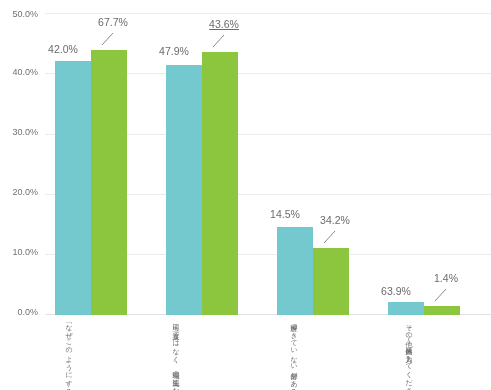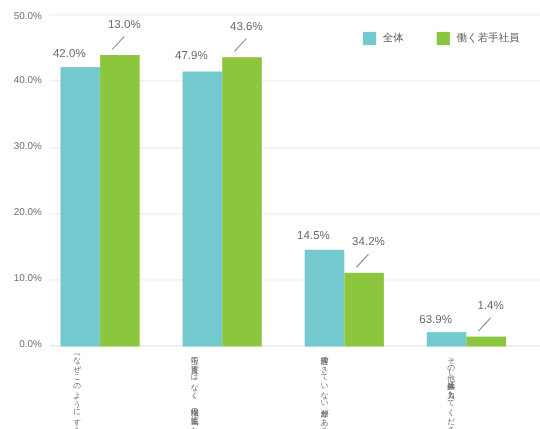--- a/index.html
+++ b/index.html
@@ -165,43 +165,33 @@
       <line x1="168" y1="34" x2="179" y2="22"></line>
       <line x1="279" y1="230" x2="290" y2="218"></line>
       <line x1="390" y1="288" x2="401" y2="276"></line>
     </svg>
   </div>
 
   <div>
 
     <div class="value-label" style="left:33px;  top:43px;  width:60px;">42.0%</div>
 
-    <div class="value-label" style="left:83px;  top:16px;  width:60px;">13.0%</div>
+    <div class="value-label" style="left:83px;  top:16px;  width:60px;">67.7%</div>
 
     <div class="value-label" style="left:144px; top:45px;  width:60px;">47.9%</div>
-    <div class="value-label" style="left:194px; top:18px;  width:60px;">43.6%</div>
+    <div class="value-label" style="left:194px; top:18px;  width:60px;text-decoration:underline;">43.6%</div>
 
     <div class="value-label" style="left:255px; top:208px; width:60px;">14.5%</div>
     <div class="value-label" style="left:305px; top:214px; width:60px;">34.2%</div>
 
     <div class="value-label" style="left:366px; top:285px; width:60px;">63.9%</div>
     <div class="value-label" style="left:416px; top:272px; width:60px;">1.4%</div>
   </div>
 
   <div>
     <div class="x-label" style="left:64px;">「なぜこのようにするのですか?」と上司に理由を聞く</div>
     <div class="x-label" style="left:171px;">上司に直接ではなく、職場の先輩に「なぜこのようにするのでしょうか?」と質問し、理解を深めようとする</div>
     <div class="x-label" style="left:289px;">理解できていない部分があるので、仕事を進めない</div>
     <div class="x-label" style="left:404px;">その他(具体的に入力してください)</div>
   </div>
 
-  <div class="legend">
-    <div class="legend-entry">
-      <span class="legend-swatch s0"></span>
-      <span class="legend-text">全体</span>
-    </div>
-    <div class="legend-entry">
-      <span class="legend-swatch s1"></span>
-      <span class="legend-text">働く若手社員</span>
-    </div>
-  </div>
 
 </div>
 
 </body></html>

